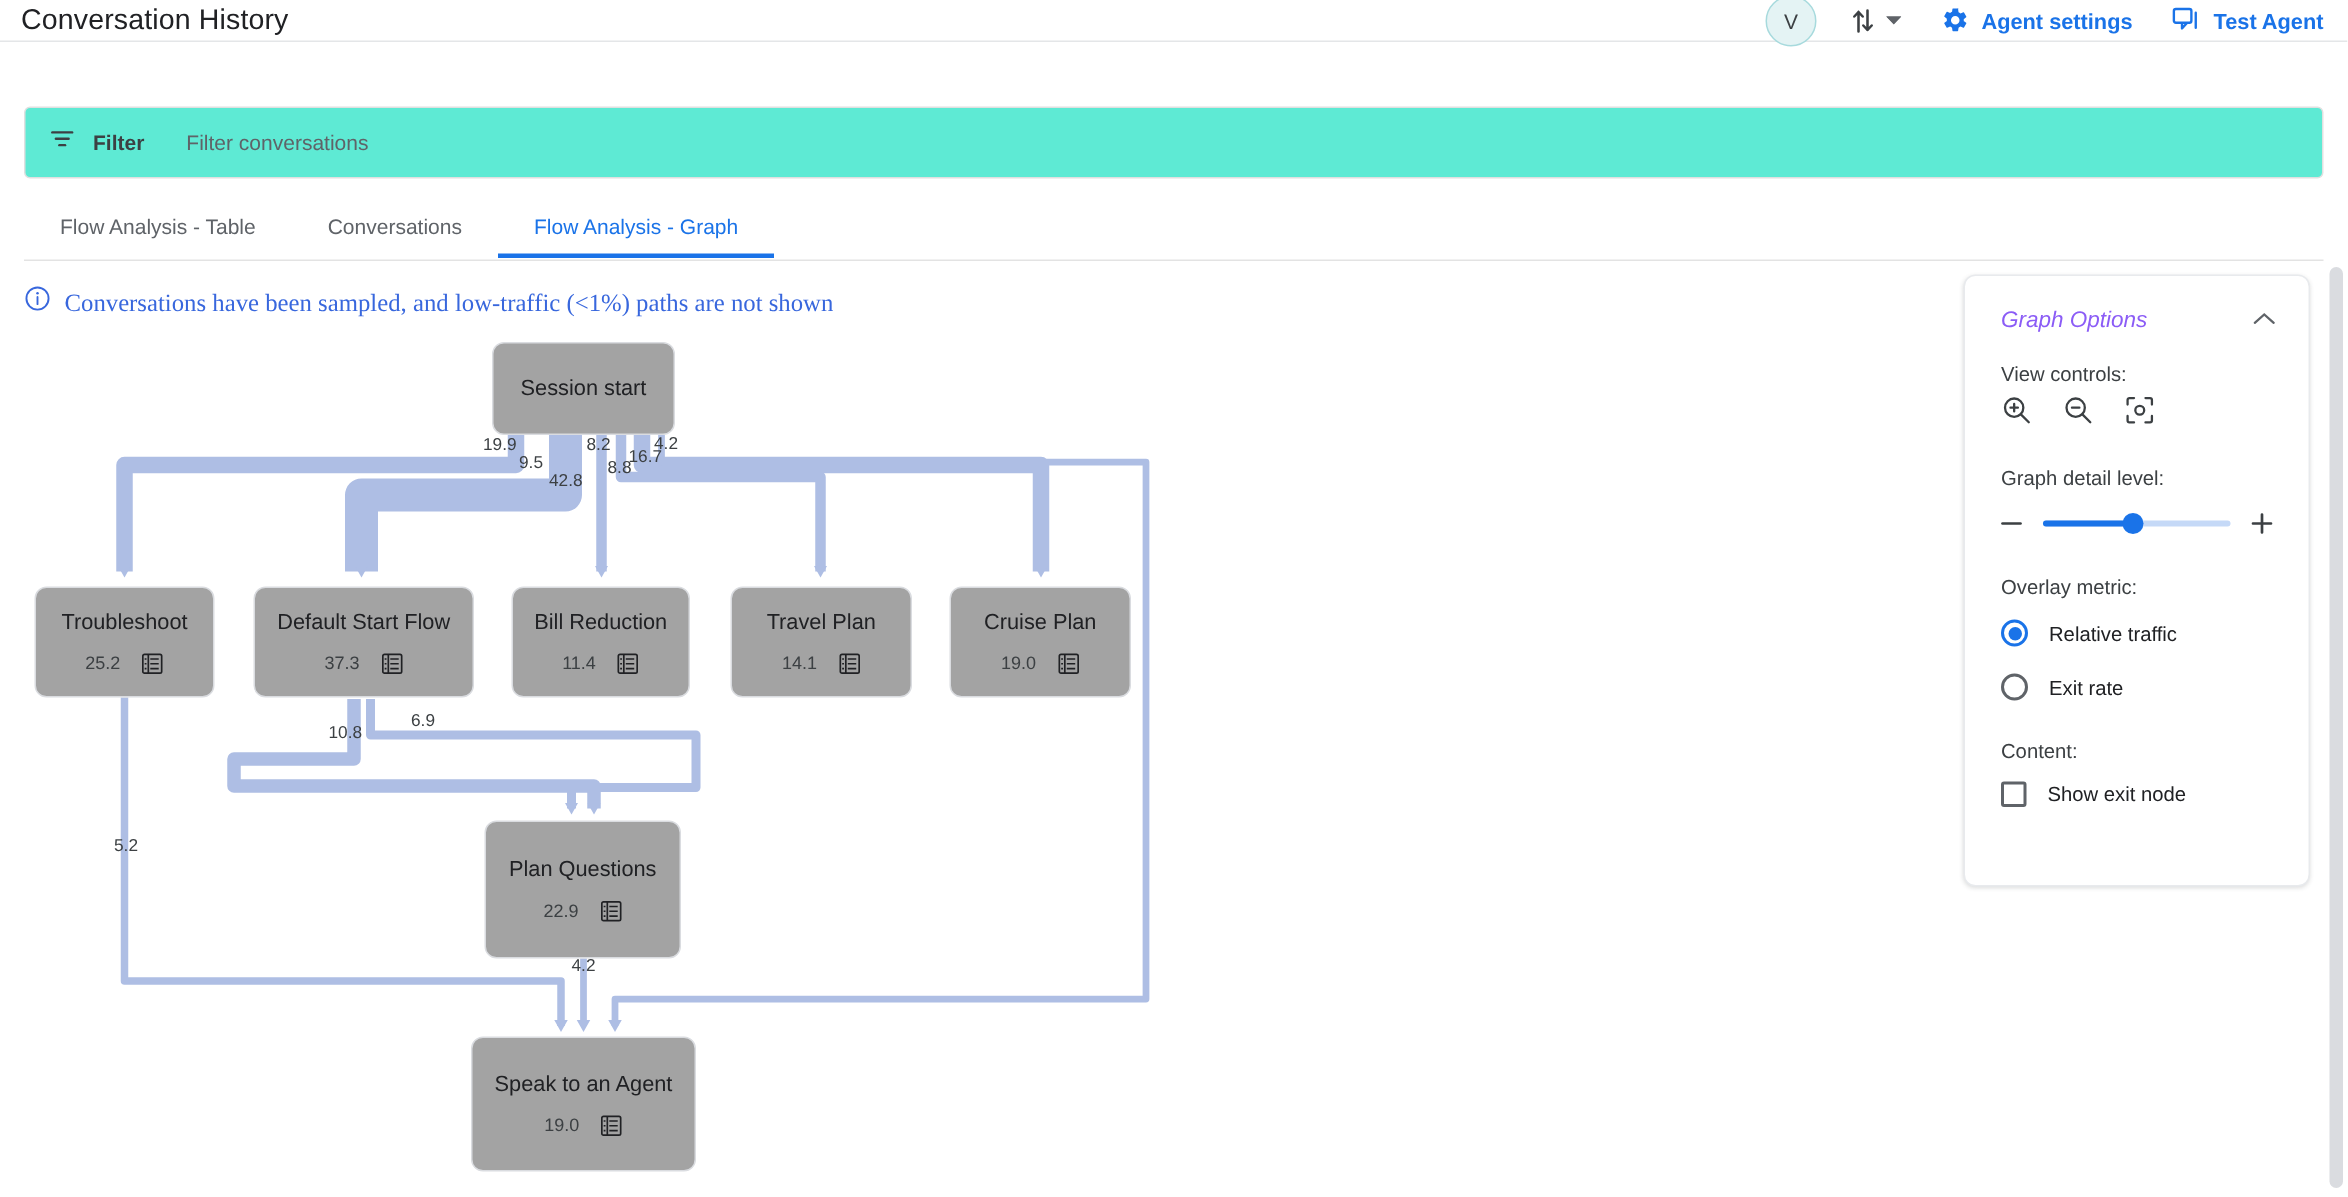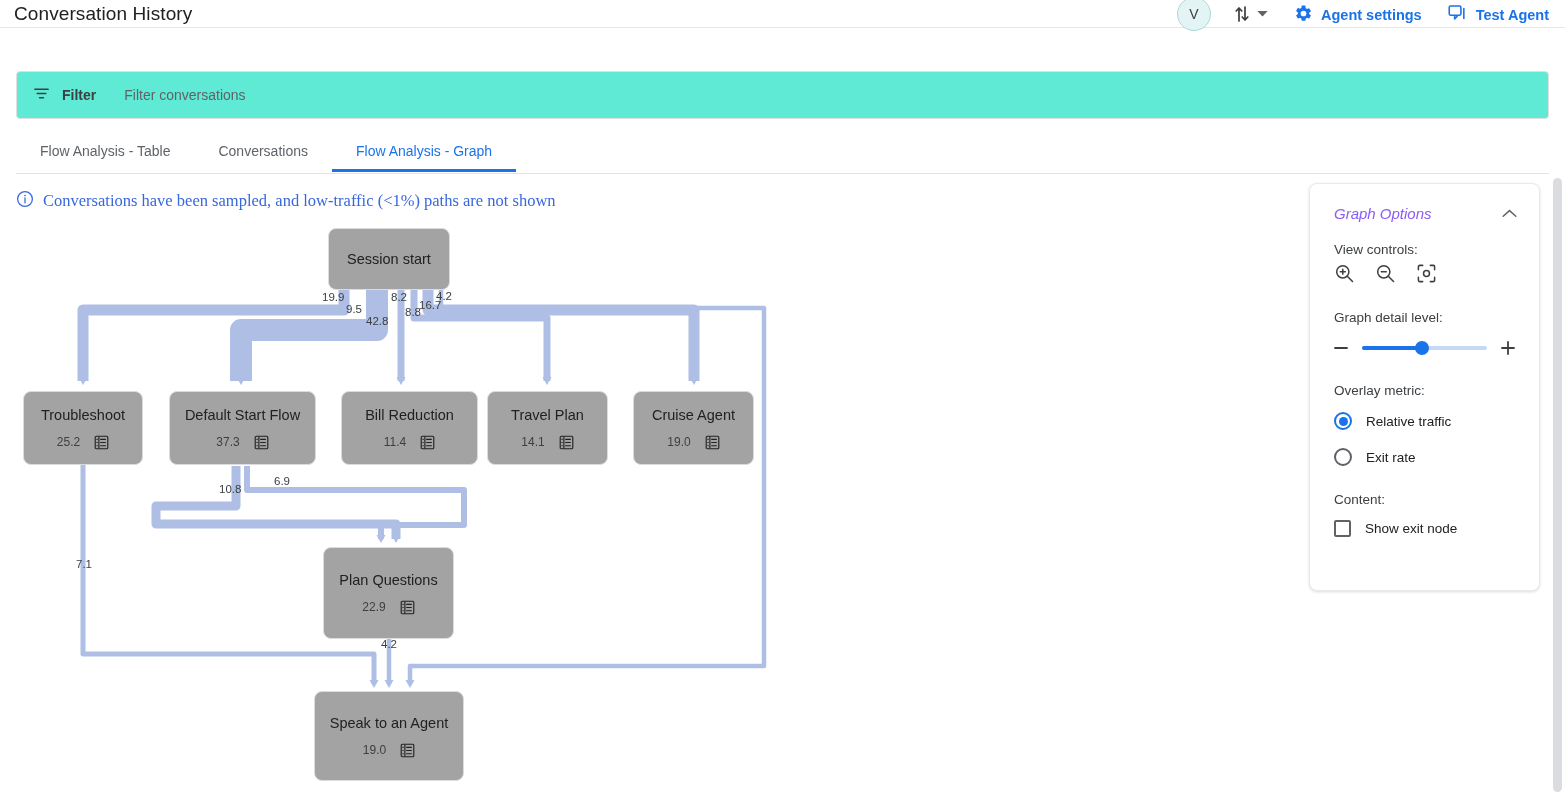--- a/index.html
+++ b/index.html
@@ -264,21 +264,21 @@
 
     <div class="edge-label" style="left:322px; top:115px;">19.9</div>
     <div class="edge-label" style="left:346px; top:127px;">9.5</div>
     <div class="edge-label" style="left:366px; top:139px;">42.8</div>
     <div class="edge-label" style="left:391px; top:115px;">8.2</div>
     <div class="edge-label" style="left:405px; top:130px;">8.8</div>
     <div class="edge-label" style="left:419px; top:123px;">16.7</div>
     <div class="edge-label" style="left:436px; top:114px;">4.2</div>
     <div class="edge-label" style="left:219px; top:307px;">10.8</div>
     <div class="edge-label" style="left:242px; top:299px;padding-left:32px;">6.9</div>
-    <div class="edge-label" style="left:76px; top:382px;">7.1</div>
+    <div class="edge-label" style="left:76px; top:382px;">5.2</div>
     <div class="edge-label" style="left:381px; top:462px;">4.2</div>
 
     <div class="node" style="left:328px; top:52px; width:122px; height:62px;">
       <div class="node-title">Session start</div>
     </div>
 
     <div class="node" style="left:23px; top:215px; width:120px; height:74px;">
       <div class="node-title">Troubleshoot</div>
       <div class="node-meta">
         <span class="node-val">25.2</span>
@@ -301,21 +301,21 @@
           <svg class="node-icon" viewBox="0 0 16 16" fill="none" stroke="#202124" stroke-width="1.2">
             <rect x="1.3" y="1.3" width="13.4" height="13.4" rx="1.2"></rect>
             <path d="M5.2 1.5 V14.5"></path>
             <path d="M6.6 4.6 H12.6 M6.6 8 H12.6 M6.6 11.4 H12.6"></path>
             <path d="M2.6 4.6 H3.9 M2.6 8 H3.9 M2.6 11.4 H3.9"></path>
           </svg>
         </span>
       </div>
     </div>
 
-    <div class="node" style="left:341px; top:215px; width:137px; height:74px;">
+    <div class="node" style="left:341px; top:215px; width:119px; height:74px;">
       <div class="node-title">Bill Reduction</div>
       <div class="node-meta">
         <span class="node-val">11.4</span>
         <span>
           <svg class="node-icon" viewBox="0 0 16 16" fill="none" stroke="#202124" stroke-width="1.2">
             <rect x="1.3" y="1.3" width="13.4" height="13.4" rx="1.2"></rect>
             <path d="M5.2 1.5 V14.5"></path>
             <path d="M6.6 4.6 H12.6 M6.6 8 H12.6 M6.6 11.4 H12.6"></path>
             <path d="M2.6 4.6 H3.9 M2.6 8 H3.9 M2.6 11.4 H3.9"></path>
           </svg>
@@ -332,21 +332,21 @@
             <rect x="1.3" y="1.3" width="13.4" height="13.4" rx="1.2"></rect>
             <path d="M5.2 1.5 V14.5"></path>
             <path d="M6.6 4.6 H12.6 M6.6 8 H12.6 M6.6 11.4 H12.6"></path>
             <path d="M2.6 4.6 H3.9 M2.6 8 H3.9 M2.6 11.4 H3.9"></path>
           </svg>
         </span>
       </div>
     </div>
 
     <div class="node" style="left:633px; top:215px; width:121px; height:74px;">
-      <div class="node-title">Cruise Agent</div>
+      <div class="node-title">Cruise Plan</div>
       <div class="node-meta">
         <span class="node-val">19.0</span>
         <span>
           <svg class="node-icon" viewBox="0 0 16 16" fill="none" stroke="#202124" stroke-width="1.2">
             <rect x="1.3" y="1.3" width="13.4" height="13.4" rx="1.2"></rect>
             <path d="M5.2 1.5 V14.5"></path>
             <path d="M6.6 4.6 H12.6 M6.6 8 H12.6 M6.6 11.4 H12.6"></path>
             <path d="M2.6 4.6 H3.9 M2.6 8 H3.9 M2.6 11.4 H3.9"></path>
           </svg>
         </span>

